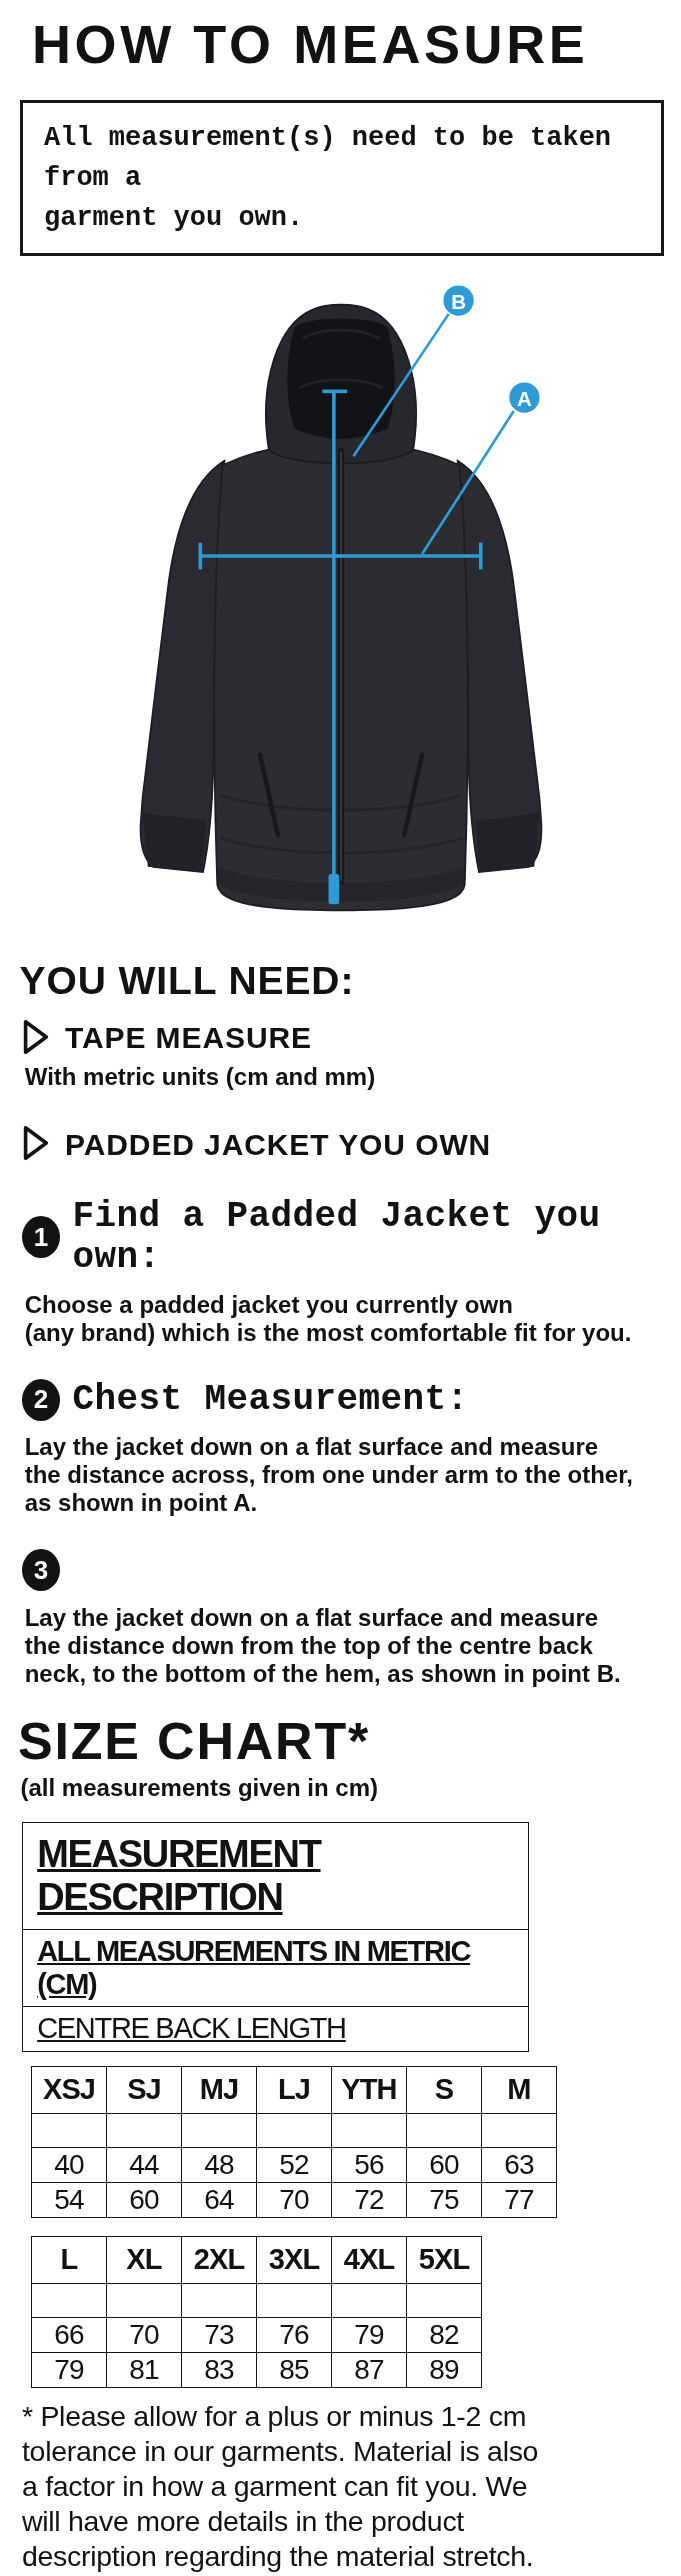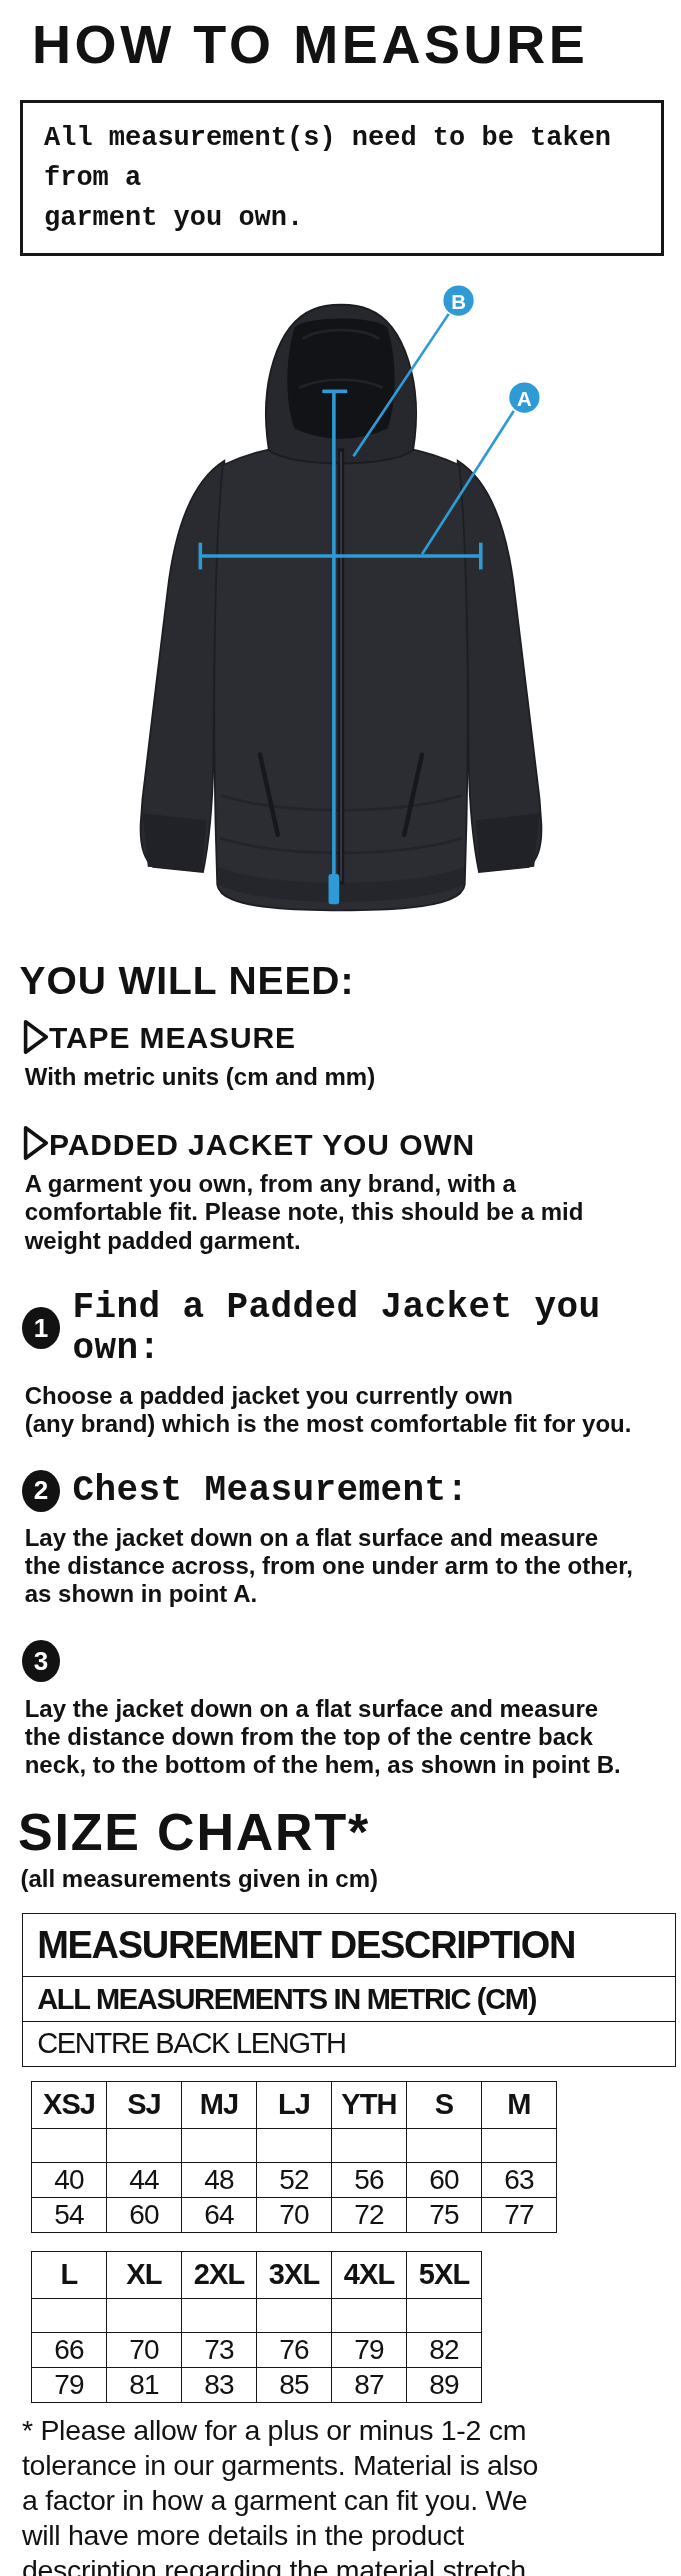--- a/index.html
+++ b/index.html
@@ -22,21 +22,21 @@
     white-space: pre-line;
     font-family: Liberation Mono, monospace;
   }
   .figure-wrap { margin: 0; }
   .ywn-heading {
     margin: 41px 0 0 19.6px;
     font-size: 39px; font-weight: 800; letter-spacing: 0.9px;
   }
   .need-item { margin: 16px 0 0 22px; }
   .need-item.second { margin-top: 34px; }
-  .need-title-row { display: flex; align-items: center; }
+  .need-title-row { display: flex; align-items: center; gap: 16px; }
   .need-title { font-size: 30px; font-weight: 800; letter-spacing: 0.9px; }
   .need-desc {
     margin: 5.3px 0 0 2.7px;
     font-size: 24px; font-weight: 700; line-height: 28.5px;
     white-space: pre-line;
   }
   .step { margin: 32px 0 0 22px; }
   .step-head { display: flex; align-items: center; gap: 12.5px; }
   .step-num {
     flex: 0 0 auto;
@@ -54,21 +54,21 @@
   .size-chart-heading {
     margin: 23px 0 0 18px;
     font-size: 52px; font-weight: 700; letter-spacing: 1.8px;
   }
   .size-chart-sub {
     margin: 3.6px 0 0 20.5px;
     font-size: 24px; font-weight: 700;
   }
   table { border-collapse: collapse; }
   td { border: 1.8px solid #161616; }
-  .desc-table { margin: 19.6px 0 0 22px; width: 654px; }
+  .desc-table { margin: 19.6px 0 0 22px; width: 507px; text-decoration: underline; }
   .desc-table td { padding: 5.3px 3.6px 5.3px 14.2px; letter-spacing: -1.3px; }
   .desc-table tr:nth-child(1) td { font-size: 38px; font-weight: 700; padding-top: 9.8px; padding-bottom: 9.8px; }
   .desc-table tr:nth-child(2) td { font-size: 29px; font-weight: 700; }
   .desc-table tr:nth-child(3) td,
   .desc-table tr:nth-child(4) td { font-size: 29px; font-weight: 400; }
   .size-table { margin: 14.2px 0 0 31px; border-radius: 16px; }
   .size-table td { width: 75px; text-align: center; vertical-align: middle; }
   .size-table td.head { height: 47px; font-size: 29px; font-weight: 700; letter-spacing: -0.9px; }
   .size-table td.blank { height: 34px; }
   .size-table td.val { height: 33px; font-size: 28px; font-weight: 400; letter-spacing: -0.9px; }
@@ -155,23 +155,20 @@
 
 <div class="need-item second">
   <div class="need-title-row">
     <span>
       <svg width="27" height="36" viewBox="0 0 30 40">
           <polygon points="4,3 27,20 4,37" fill="#ffffff" stroke="#121212" stroke-width="4" stroke-linejoin="round"></polygon>
         </svg>
     </span>
     <span class="need-title">PADDED JACKET YOU OWN</span>
   </div>
-  <div class="need-desc">A garment you own, from any brand, with a
-comfortable fit. Please note, this should be a mid
-weight padded garment.</div>
 </div>
 
 <div class="step">
   <div class="step-head">
     <span class="step-num">1</span>
     <span class="step-title">Find a Padded Jacket you own:</span>
   </div>
   <div class="step-desc">Choose a padded jacket you currently own
 (any brand) which is the most comfortable fit for you.</div>
 </div>

